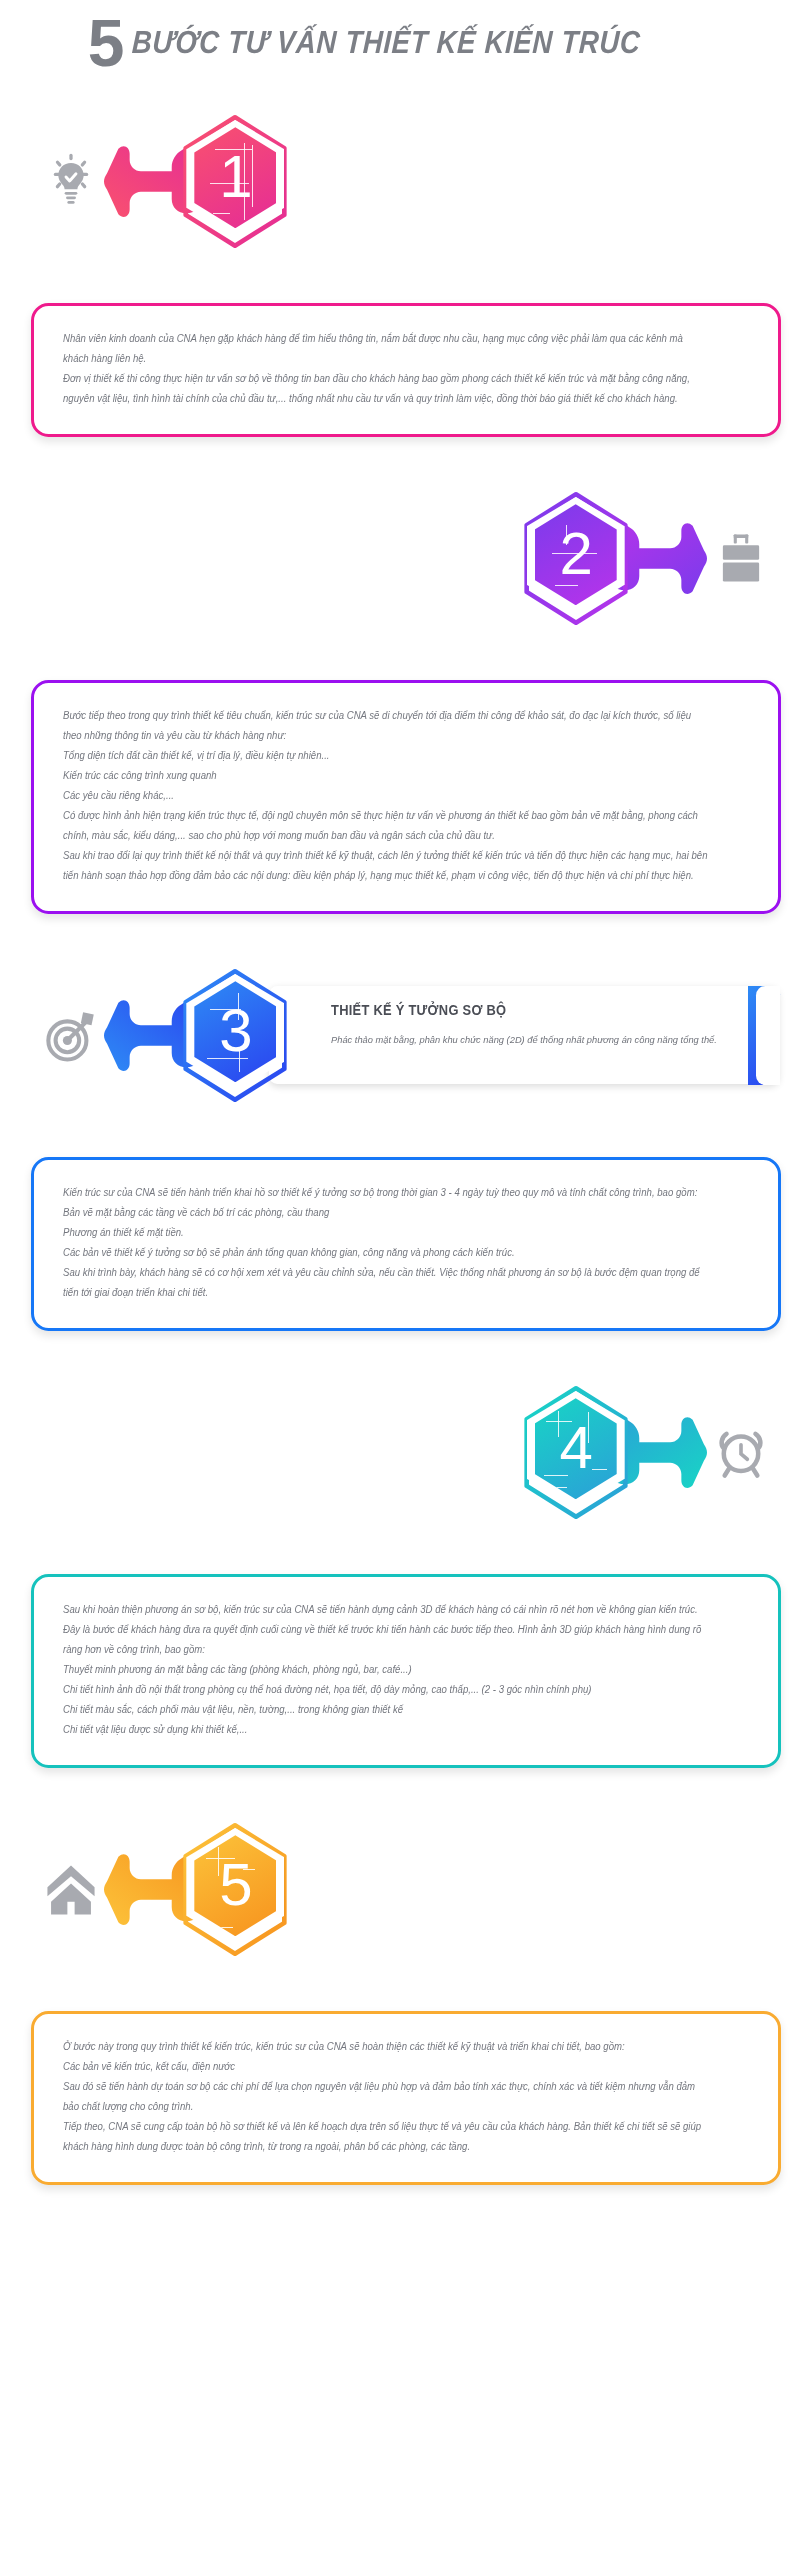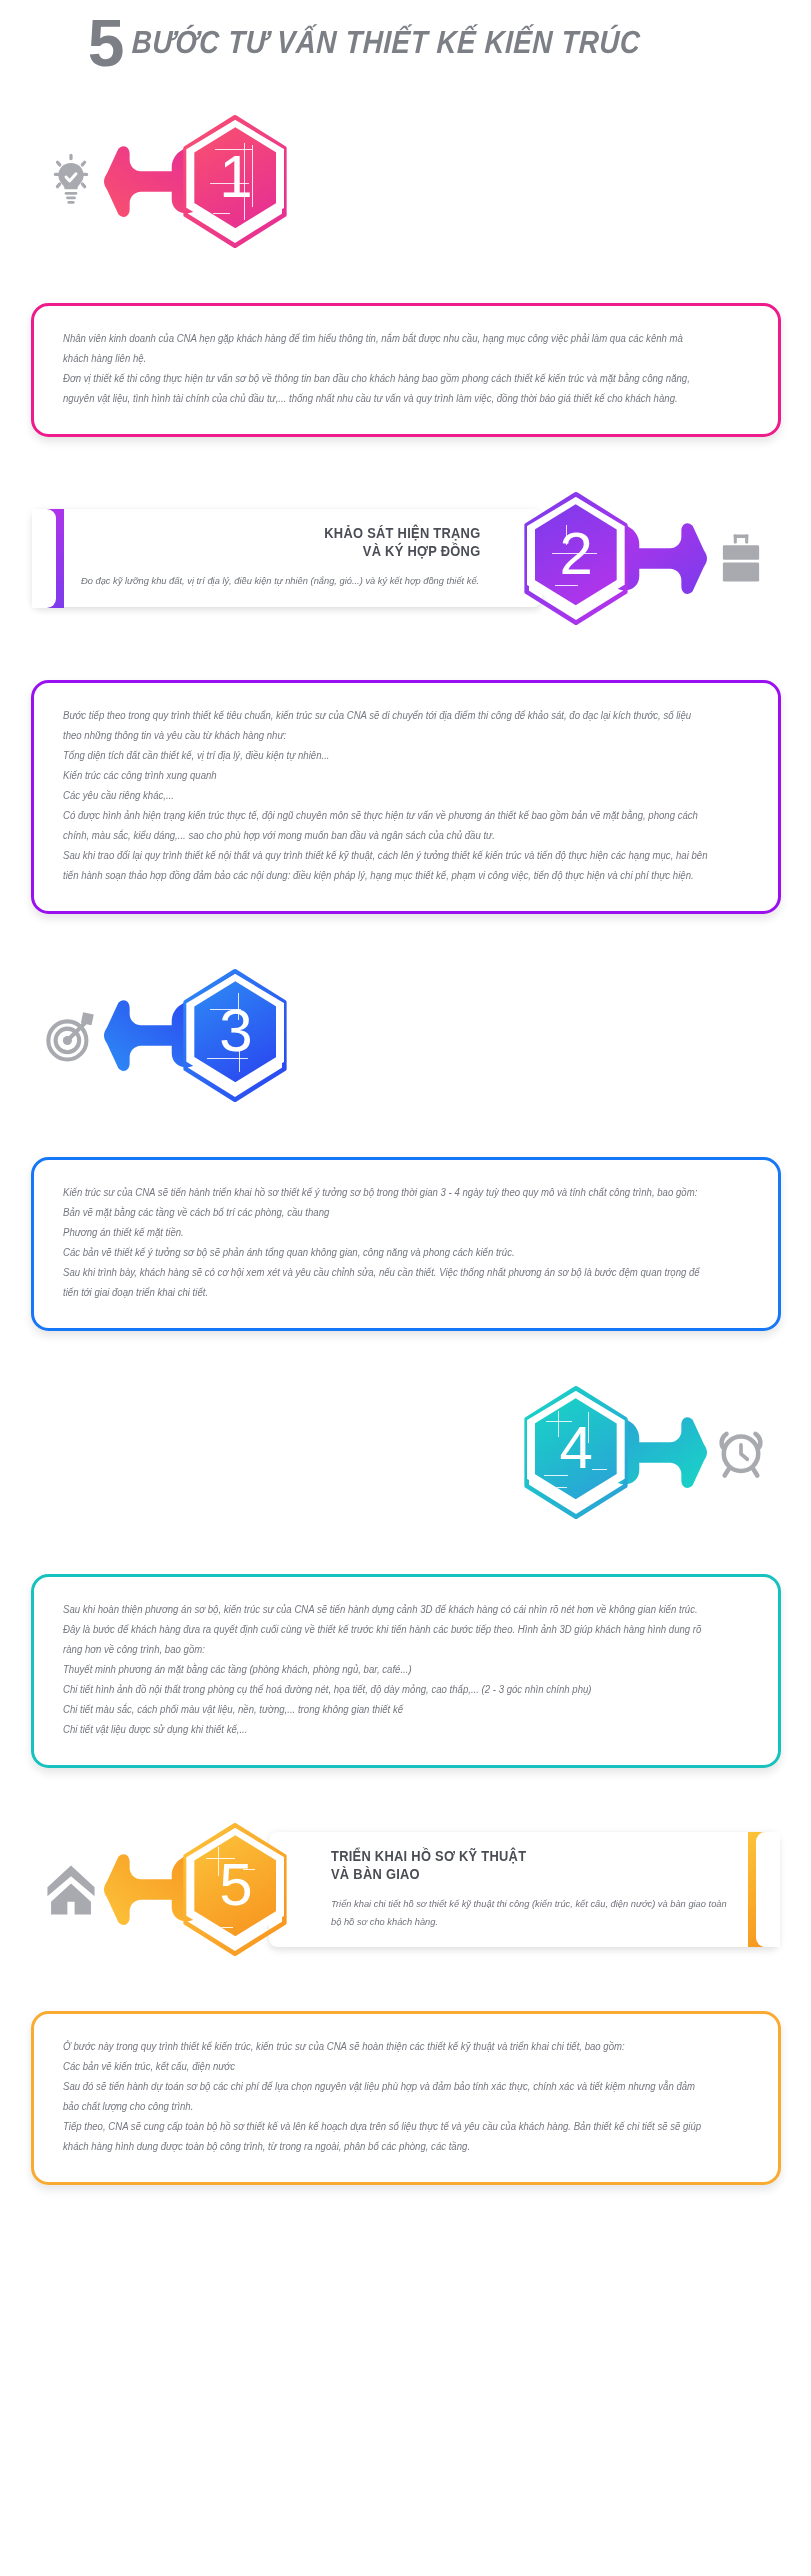--- a/index.html
+++ b/index.html
@@ -249,28 +249,20 @@
       <div class="hex-fill" style="background:linear-gradient(150deg,#7b3bec 0%,#b833ea 100%)">
         <div class="hex-ticks">
           <i style="left:17.5px;top:49px;width:45px;height:1px;"></i>
           <i style="left:20.6px;top:81px;width:23px;height:1px;"></i>
           <i style="left:31px;top:20.6px;width:1px;height:20.6px;"></i>
         </div>
         <span class="hex-num">2</span>
       </div>
     </div>
 
-    <div class="card">
-      <div class="card-cap" style="background:linear-gradient(140deg,#b833ea,#7b3bec)"></div>
-      <div class="card-title">
-        <div>KHẢO SÁT HIỆN TRẠNG</div>
-        <div>VÀ KÝ HỢP ĐỒNG</div>
-      </div>
-      <div class="card-desc">Đo đạc kỹ lưỡng khu đất, vị trí địa lý, điều kiện tự nhiên (nắng, gió...) và ký kết hợp đồng thiết kế.</div>
-    </div>
   </div>
 </div>
 
 <div class="spacer-lg"></div>
 
 <div class="panel" style="border-color:#9b10f0">
   <p>Bước tiếp theo trong quy trình thiết kế tiêu chuẩn, kiến trúc sư của CNA sẽ di chuyển tới địa điểm thi công để khảo sát, đo đạc lại kích thước, số liệu theo những thông tin và yêu cầu từ khách hàng như:</p>
   <p>Tổng diện tích đất cần thiết kế, vị trí địa lý, điều kiện tự nhiên...</p>
   <p>Kiến trúc các công trình xung quanh</p>
   <p>Các yêu cầu riêng khác,...</p>
@@ -319,20 +311,25 @@
         <div class="hex-ticks">
           <i style="left:15.5px;top:28px;width:31px;height:1px;"></i>
           <i style="left:44px;top:11.3px;width:1px;height:27px;"></i>
           <i style="left:12.4px;top:77px;width:41px;height:1px;"></i>
           <i style="left:45px;top:67px;width:1px;height:24px;"></i>
         </div>
         <span class="hex-num">3</span>
       </div>
     </div>
 
+    <div class="card">
+      <div class="card-cap" style="background:linear-gradient(140deg,#2e8bf5,#2a43f0)"></div>
+      <div class="card-title">THIẾT KẾ Ý TƯỞNG SƠ BỘ</div>
+      <div class="card-desc">Phác thảo mặt bằng, phân khu chức năng (2D) để thống nhất phương án công năng tổng thể.</div>
+    </div>
   </div>
 </div>
 
 <div class="spacer-lg"></div>
 
 <div class="panel" style="border-color:#1677f7">
   <p>Kiến trúc sư của CNA sẽ tiến hành triển khai hồ sơ thiết kế ý tưởng sơ bộ trong thời gian 3 - 4 ngày tuỳ theo quy mô và tính chất công trình, bao gồm:</p>
   <p>Bản vẽ mặt bằng các tầng về cách bố trí các phòng, cầu thang</p>
   <p>Phương án thiết kế mặt tiền.</p>
   <p>Các bản vẽ thiết kế ý tưởng sơ bộ sẽ phản ánh tổng quan không gian, công năng và phong cách kiến trúc.</p>
@@ -441,28 +438,20 @@
         <div class="hex-ticks">
           <i style="left:11.3px;top:23px;width:29px;height:1px;"></i>
           <i style="left:24px;top:11.3px;width:1px;height:29px;"></i>
           <i style="left:49px;top:34px;width:11.3px;height:1px;"></i>
           <i style="left:21.6px;top:92px;width:17.5px;height:1px;"></i>
         </div>
         <span class="hex-num">5</span>
       </div>
     </div>
 
-    <div class="card">
-      <div class="card-cap" style="background:linear-gradient(140deg,#fcc33a,#f7931e)"></div>
-      <div class="card-title">
-        <div>TRIỂN KHAI HỒ SƠ KỸ THUẬT</div>
-        <div>VÀ BÀN GIAO</div>
-      </div>
-      <div class="card-desc">Triển khai chi tiết hồ sơ thiết kế kỹ thuật thi công (kiến trúc, kết cấu, điện nước) và bàn giao toàn bộ hồ sơ cho khách hàng.</div>
-    </div>
   </div>
 </div>
 
 <div class="spacer-lg"></div>
 
 <div class="panel" style="border-color:#f9ab31">
   <p>Ở bước này trong quy trình thiết kế kiến trúc, kiến trúc sư của CNA sẽ hoàn thiện các thiết kế kỹ thuật và triển khai chi tiết, bao gồm:</p>
   <p>Các bản vẽ kiến trúc, kết cấu, điện nước</p>
   <p>Sau đó sẽ tiến hành dự toán sơ bộ các chi phí để lựa chọn nguyên vật liệu phù hợp và đảm bảo tính xác thực, chính xác và tiết kiệm nhưng vẫn đảm bảo chất lượng cho công trình.</p>
   <p>Tiếp theo, CNA sẽ cung cấp toàn bộ hồ sơ thiết kế và lên kế hoạch dựa trên số liệu thực tế và yêu cầu của khách hàng. Bản thiết kế chi tiết sẽ sẽ giúp khách hàng hình dung được toàn bộ công trình, từ trong ra ngoài, phân bố các phòng, các tầng.</p>

